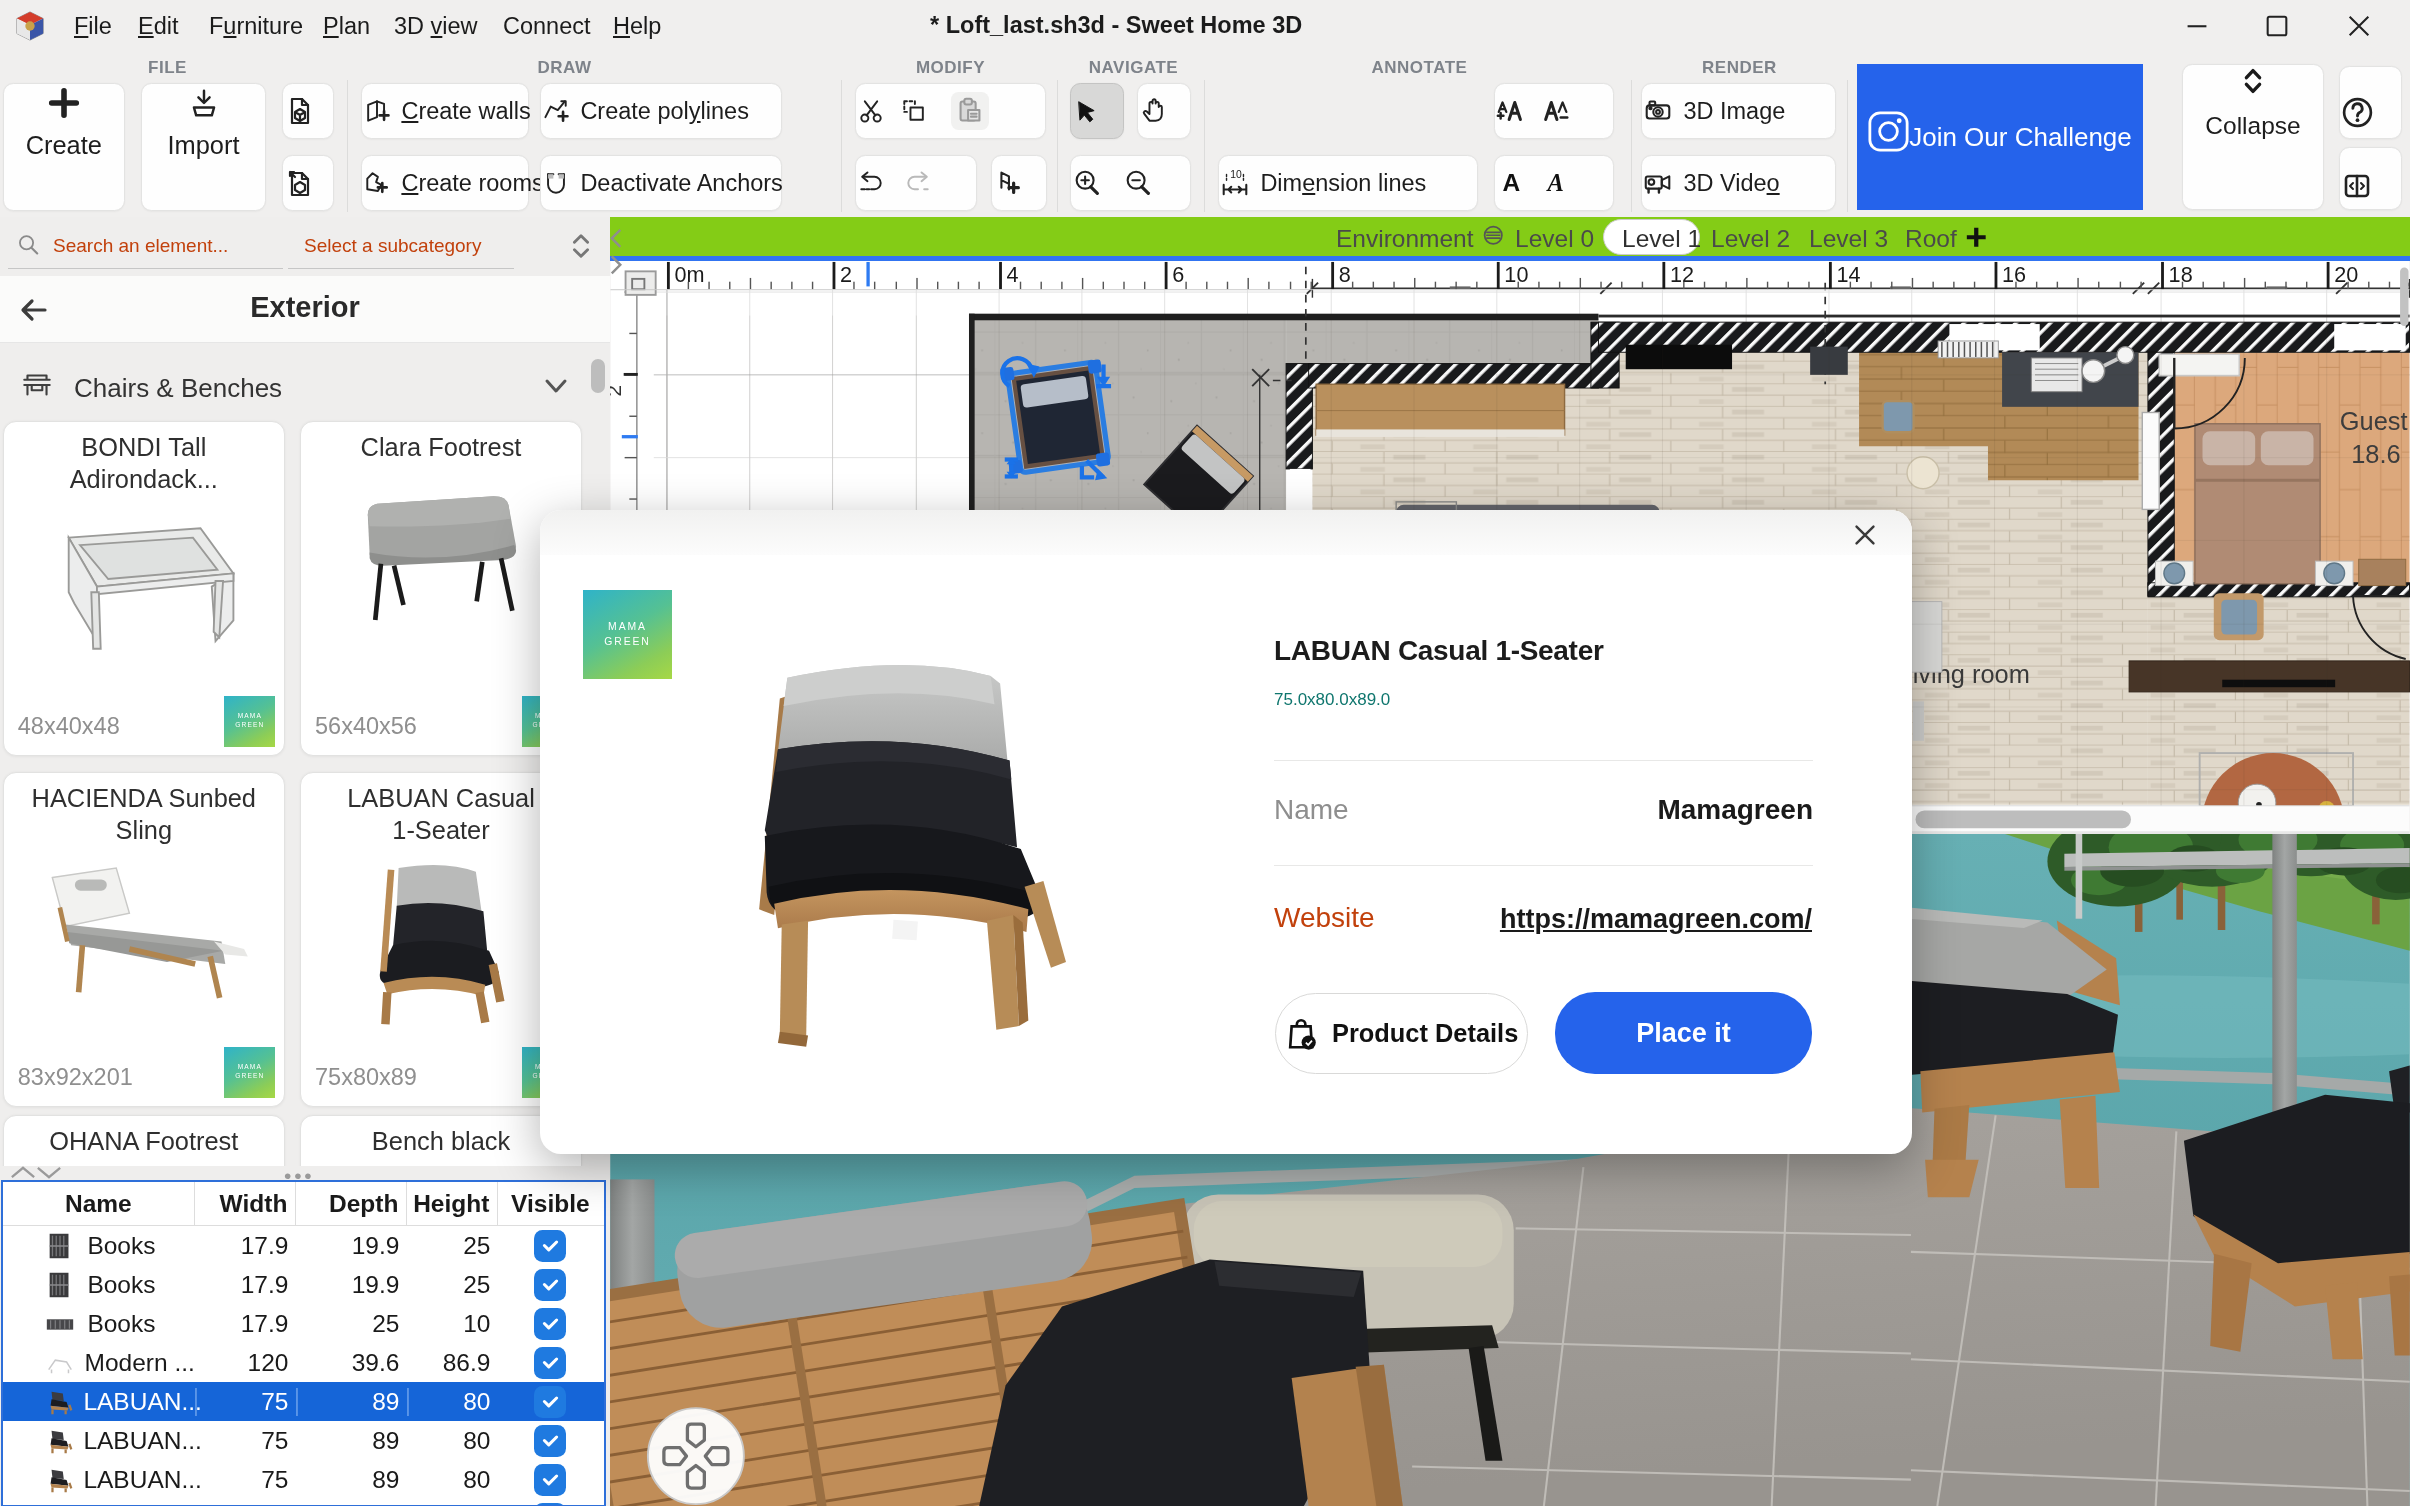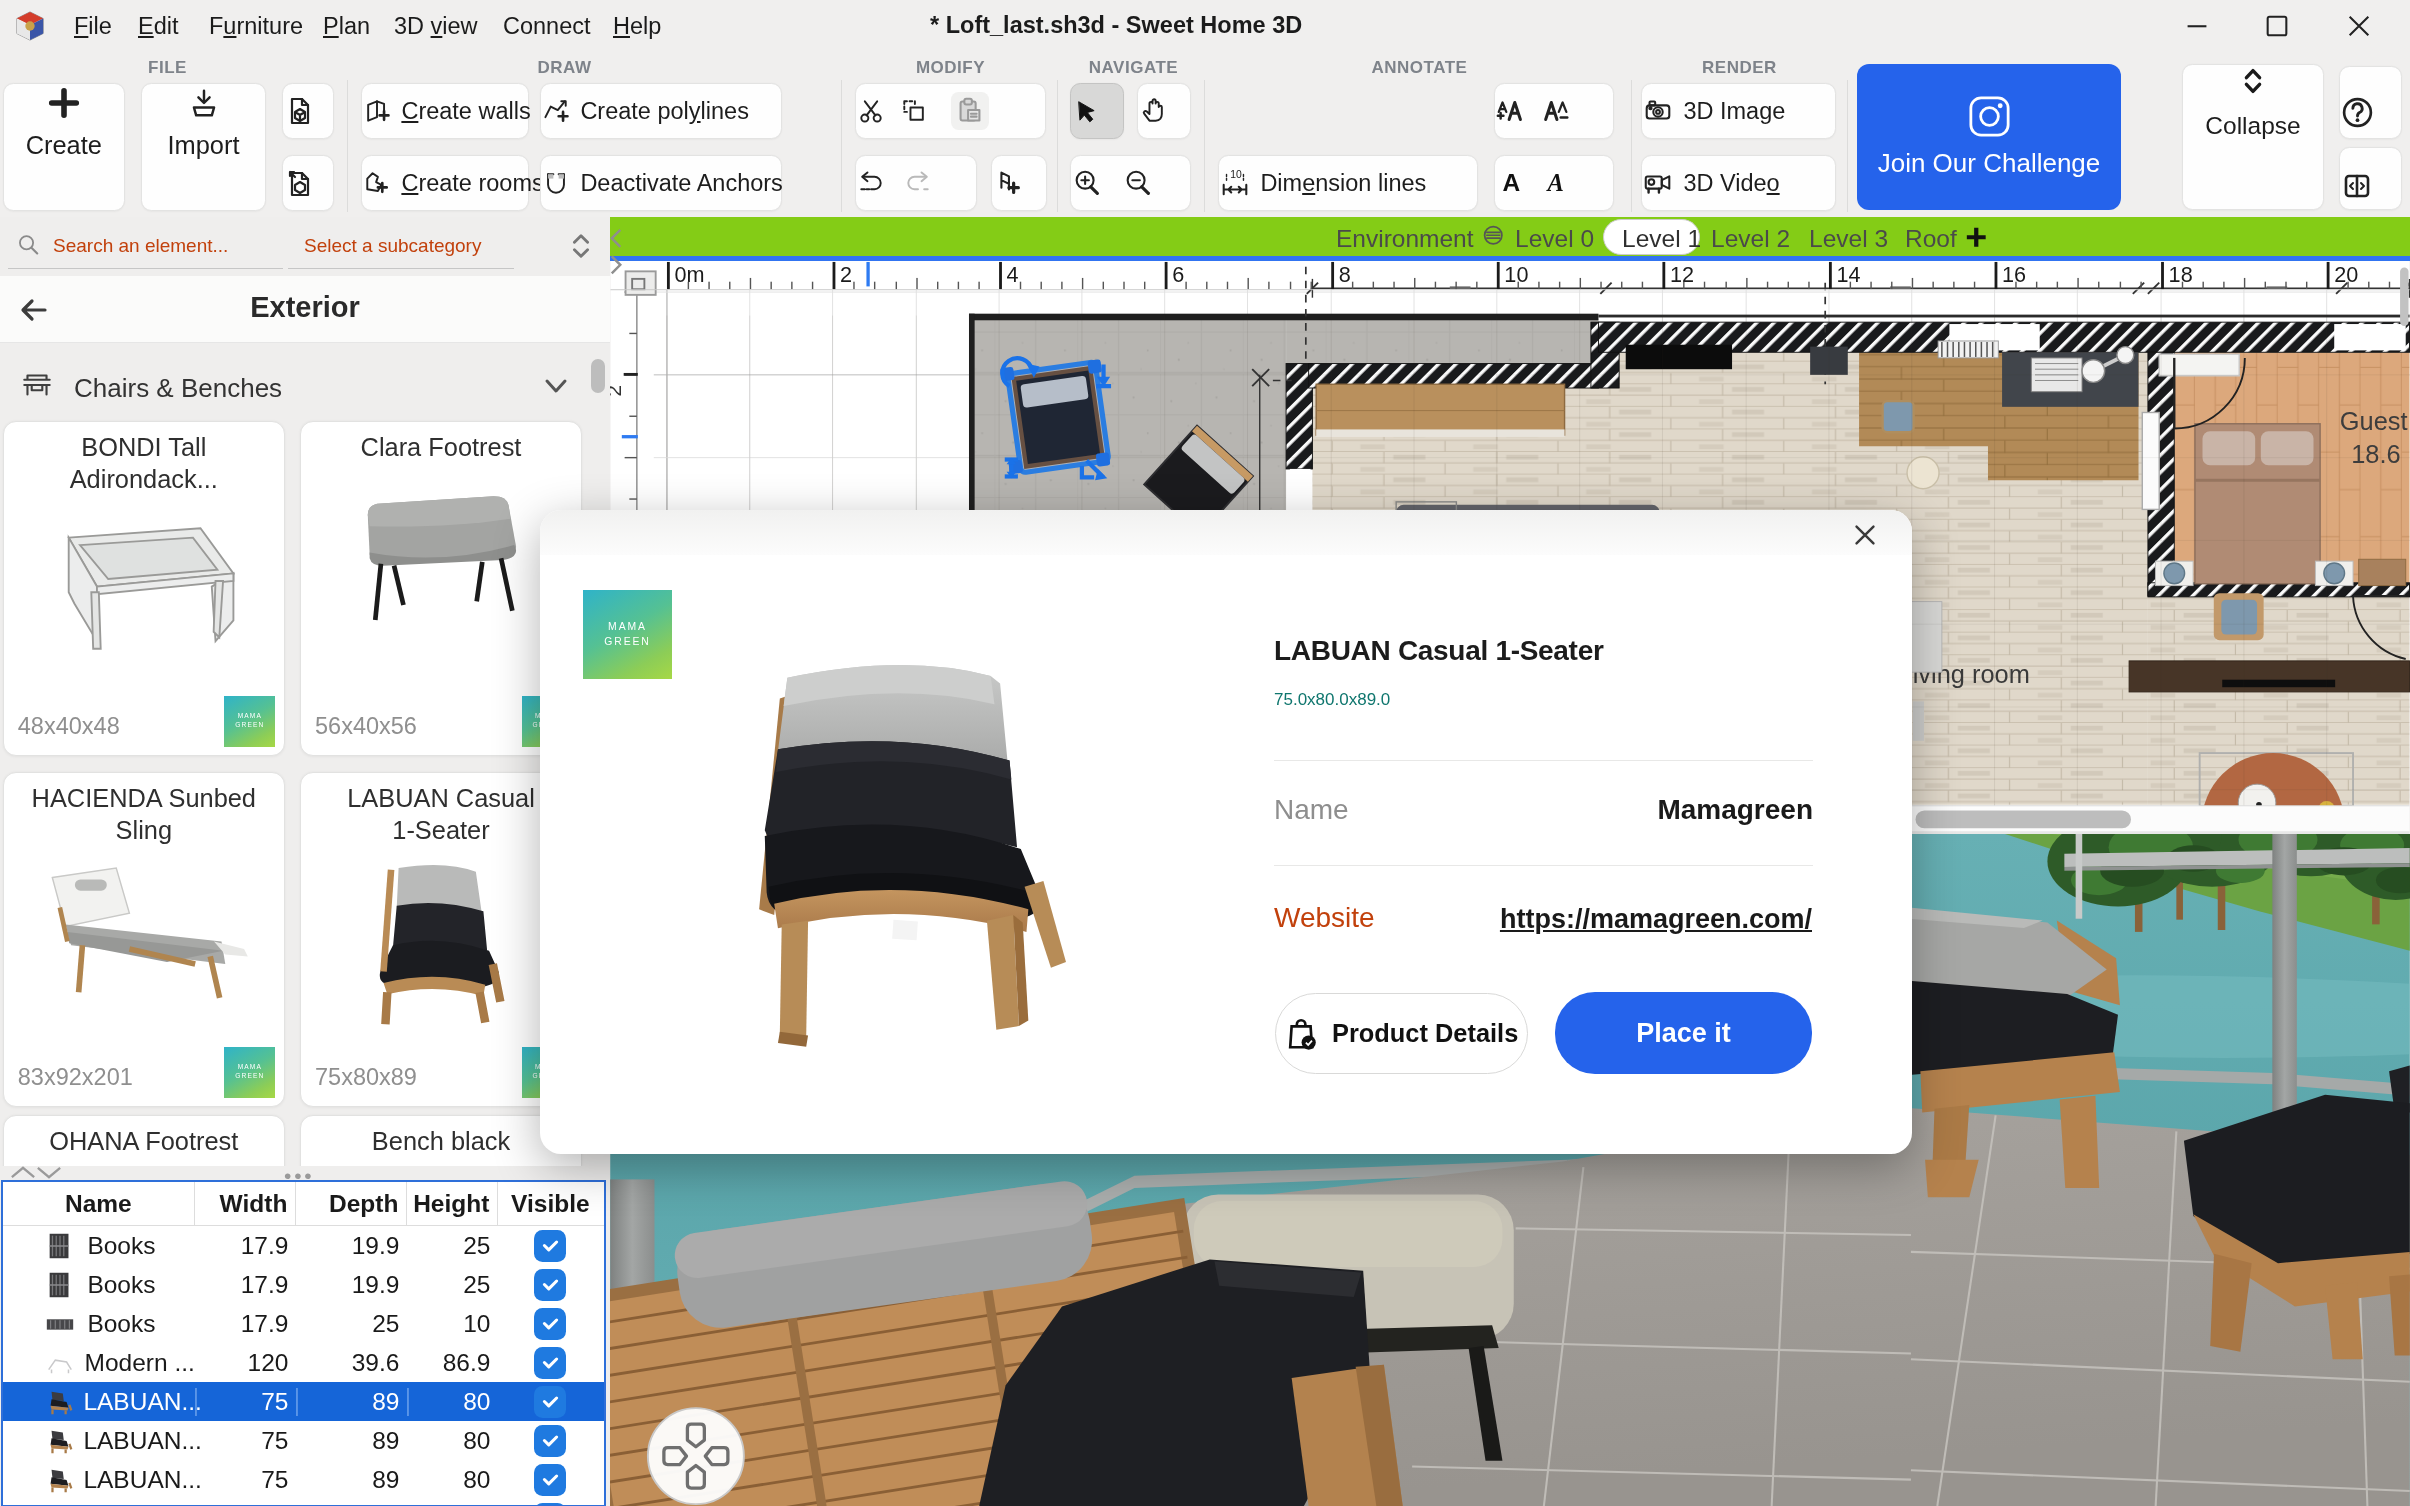--- a/index.html
+++ b/index.html
@@ -49,21 +49,21 @@
 #tabbar{position:absolute;left:610px;top:217px;width:1800px;height:40px;background:#84cc16}
 .tab{position:absolute;top:7.5px;font-size:24.5px;color:#4a4a4a}
 #lvl1pill{position:absolute;left:993px;top:1.9px;width:97px;height:36px;background:#fff;border:0.9px solid #ccc;border-radius:19px}
 #modal{position:absolute;left:540px;top:510px;width:1372px;height:644px;background:#fff;border-radius:21px;box-shadow:0 13px 47px rgba(0,0,0,0.3);z-index:40}
 #mhead{position:absolute;left:0;top:0;width:100%;height:45px;background:linear-gradient(#f1f1f0,#fcfcfc);border-radius:21px 21px 0 0}
 #mclose{position:absolute;right:31px;top:9.4px}
 .mline{position:absolute;left:734px;right:99px;border-top:1.9px solid #e8e8e7}
 #pdbtn{position:absolute;left:735px;top:483px;width:253px;height:81px;border:1.9px solid #d9d9d8;border-radius:41px;display:flex;align-items:center;justify-content:center;font-size:25.4px;font-weight:bold;color:#111;white-space:nowrap}
 #pdbtn svg{margin-right:11.3px;flex-shrink:0}
 #plbtn{position:absolute;left:1015px;top:482px;width:257px;height:82px;background:#2563eb;border-radius:40px;display:flex;align-items:center;justify-content:center;font-size:27px;font-weight:bold;color:#fff}
-.joinbtn{position:absolute;left:1857px;top:12.2px;width:264px;height:146px;background:#2563eb;border-radius:12px;display:flex;flex-direction:column;align-items:center;justify-content:center;color:#fff;font-size:26px}
+.joinbtn{position:absolute;left:1857px;top:12.2px;width:286px;height:146px;background:#2563eb;border-radius:0;display:flex;flex-direction:row;align-items:center;justify-content:center;color:#fff;font-size:26px}
 .joinbtn svg{margin-bottom:11.3px}
 .rb{cursor:default}
 </style></head>
 <body>
 <div id="stage">
 <div id="titlebar">
       <svg style="position:absolute;left:15px;top:10.4px" width="30" height="32" viewBox="0 0 32 34">
 <polygon points="16,2 30,9 30,25 16,32 2,25 2,9" fill="#f0f0f0" stroke="#888" stroke-width="1"></polygon>
 <polygon points="16,2 30,9 16,16 2,9" fill="#d43d2a"></polygon>
 <polygon points="16,16 30,9 30,25 16,32" fill="#3b56a8"></polygon>

